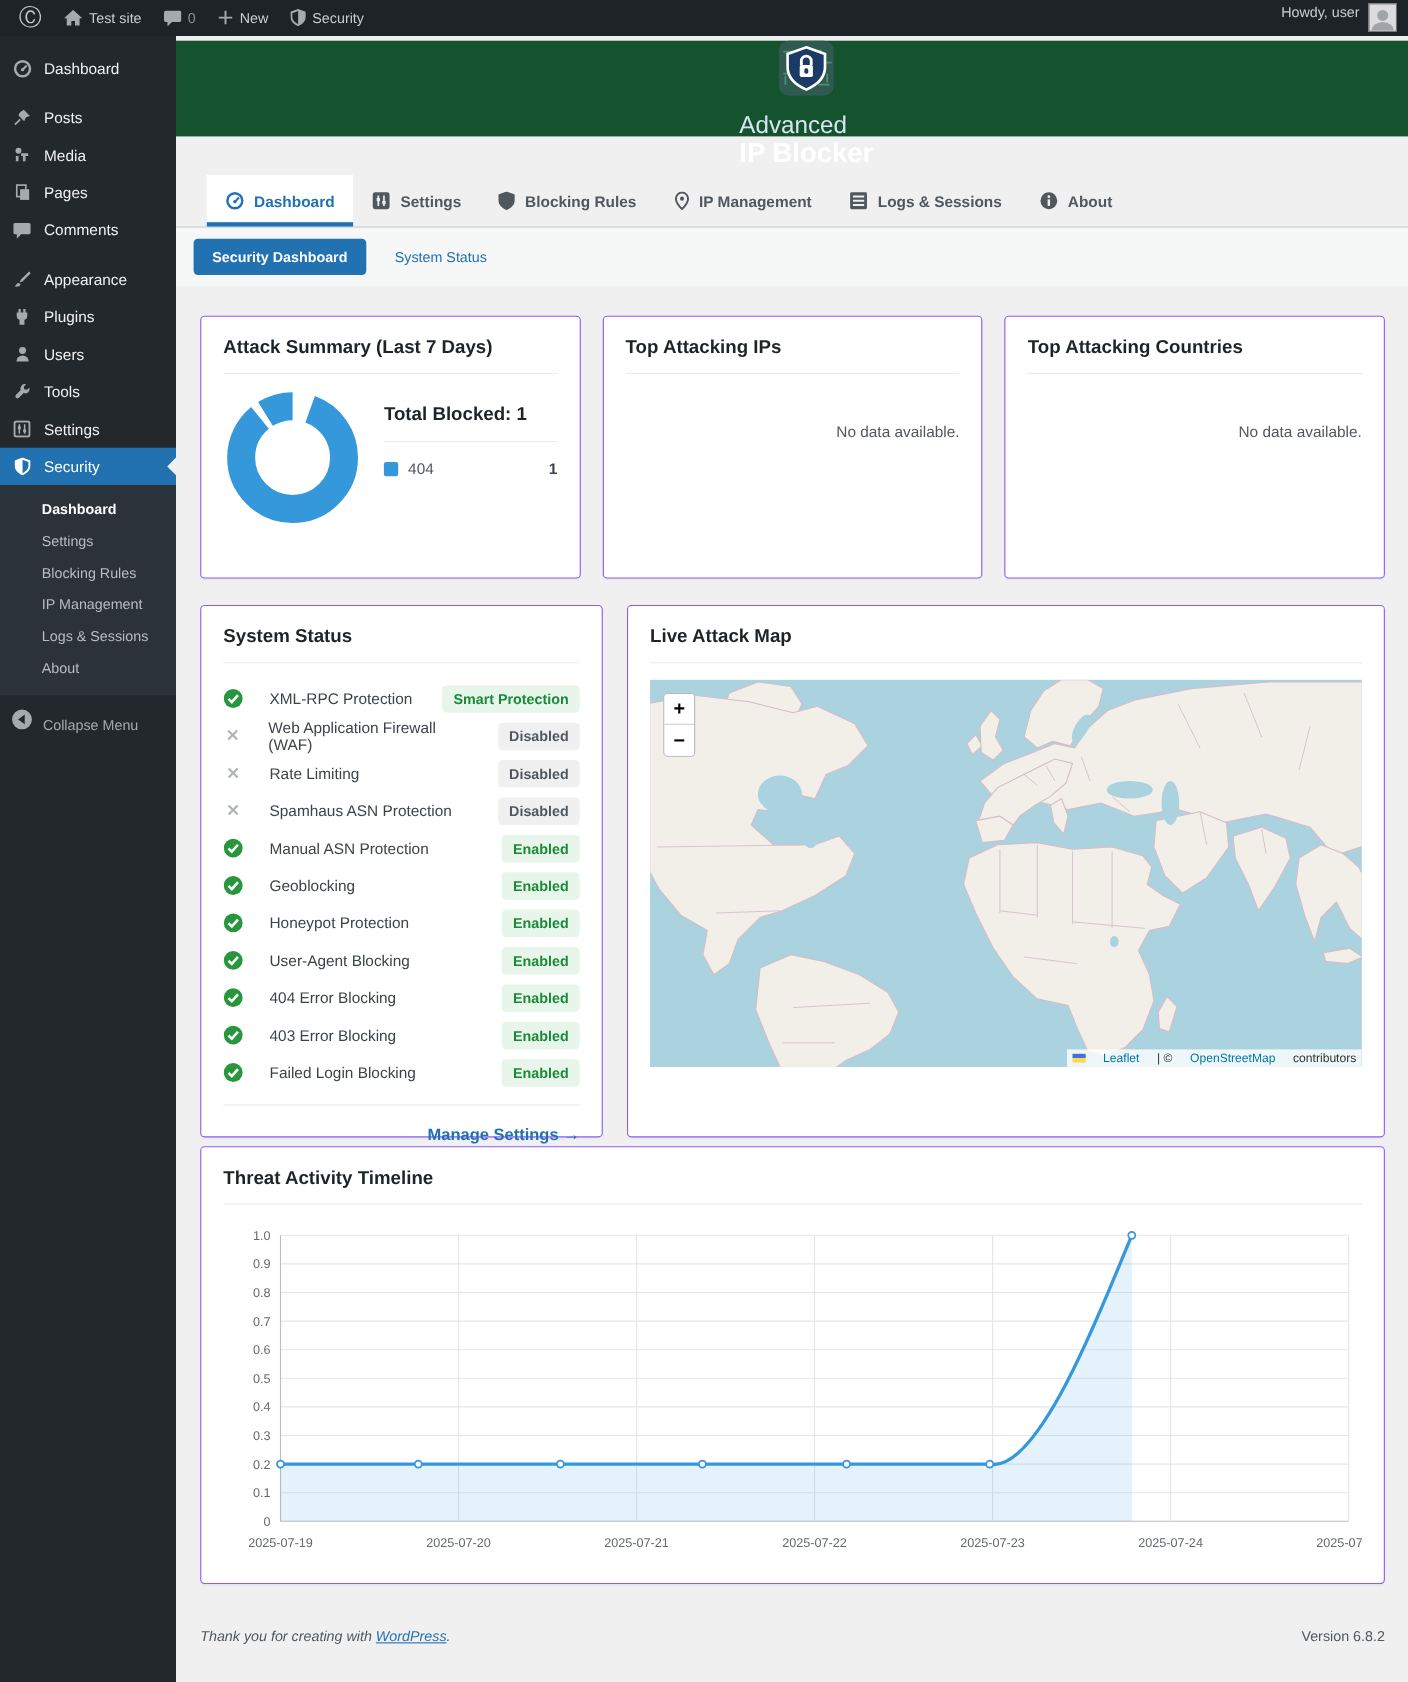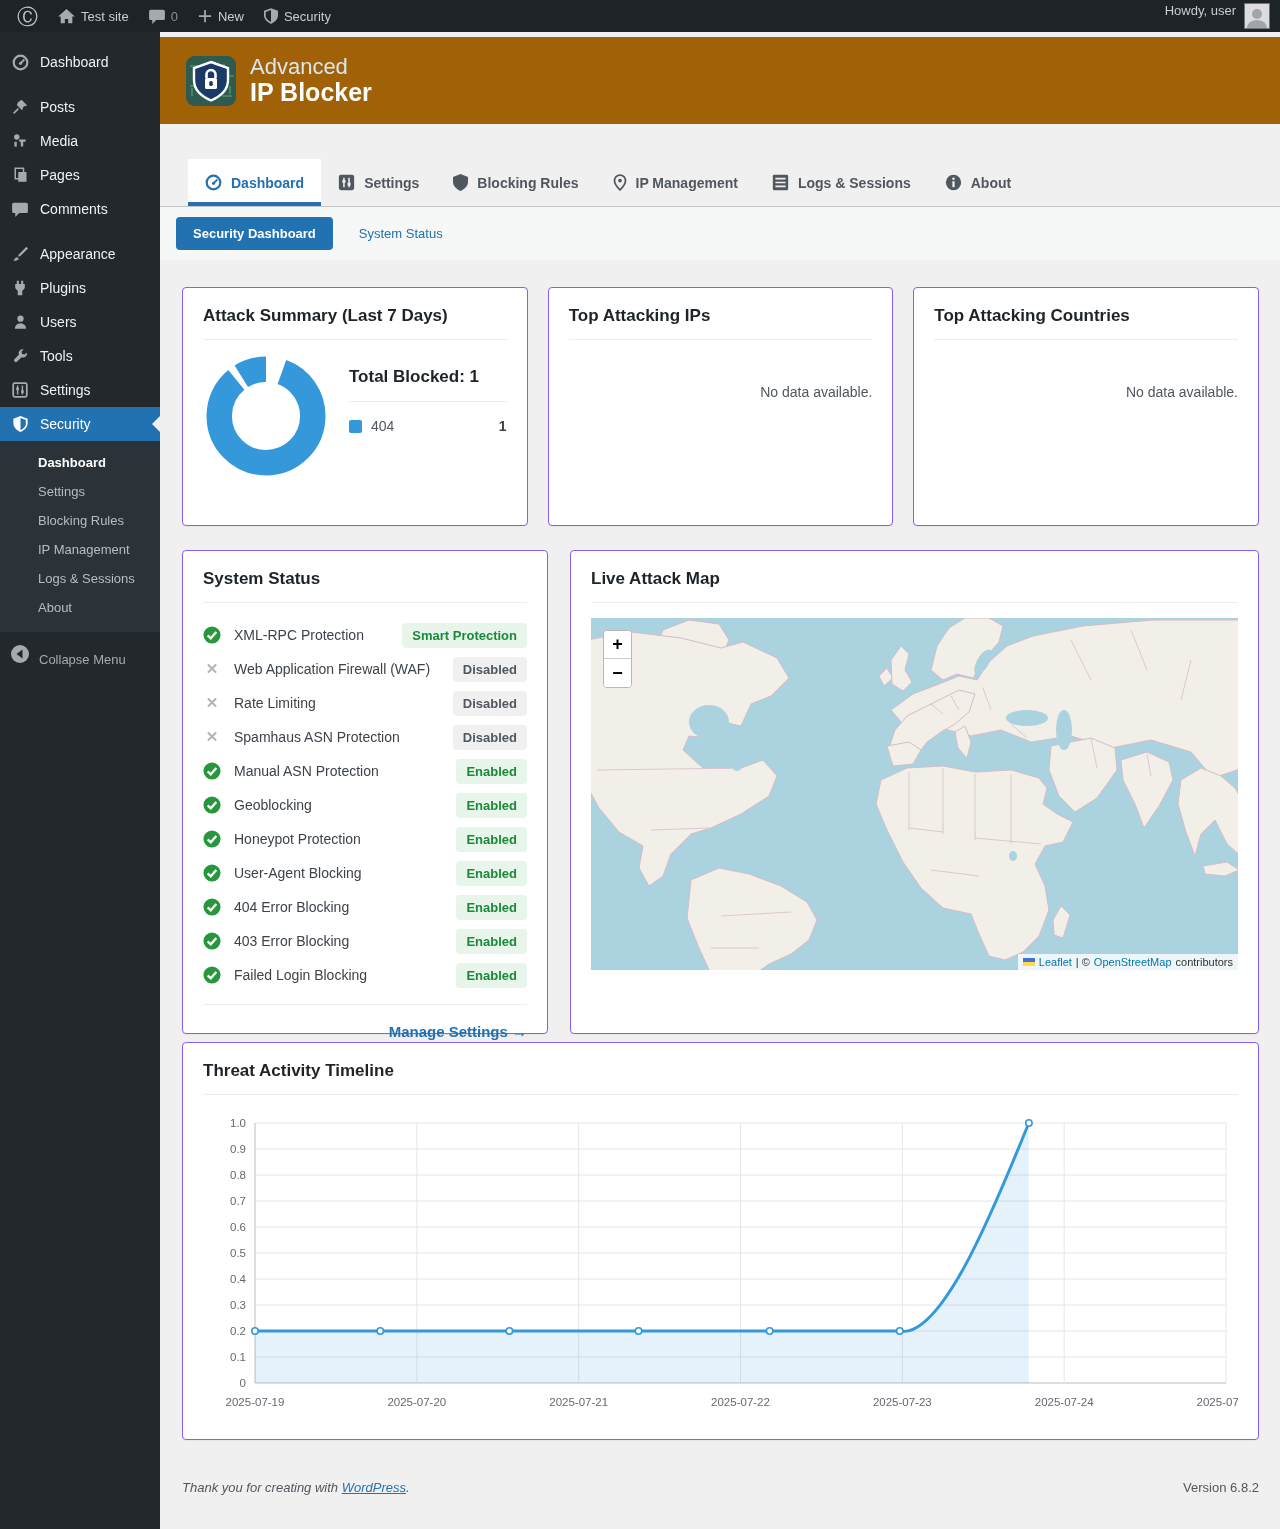--- a/index.html
+++ b/index.html
@@ -25,21 +25,21 @@
   .menu-item.active { background:#2271b1; color:#fff; position:relative; }
   .menu-item.active .mi { color:#fff; }
   .menu-item.active::after { content:""; position:absolute; right:0; top:50%; margin-top:-8px; border:8px solid transparent; border-right-color:#f0f0f1; }
   .submenu { background:#2c3338; padding:7px 0 10px; }
   .submenu-item { display:block; padding:7px 12px 7px 38px; font-size:13px; color:#b8bcc0; cursor:pointer; }
   .submenu-item.current { color:#fff; font-weight:bold; }
   .collapse { display:flex; align-items:flex-end; gap:9px; color:#a7aaad; font-size:13px; padding:12px 10px; cursor:pointer; }
 
   
   .main { margin-left:160px; }
-  .plugin-header { margin-top:5px; height:87px; background:#a16207; display:flex; align-items:center; padding-left:26px; gap:14px; }
+  .plugin-header { margin-top:5px; height:87px; background:#14532d; display:flex; align-items:center; padding-left:26px; gap:14px;flex-direction:column; }
   .logo-tile { width:50px; height:50px; border-radius:9px; background:#27504d; position:relative; overflow:hidden; flex:0 0 auto; }
   .logo-tile svg { display:block; }
   .ph-t1 { font-size:22px; color:#d8e6f3; line-height:1.15; }
   .ph-t2 { font-size:25px; color:#fff; font-weight:bold; line-height:1.1; }
 
   
   .tabs-bar { margin-top:35px; padding-left:28px; border-bottom:1px solid #c3c4c7; display:flex; }
   .tab { display:flex; align-items:center; gap:9px; padding:15px 17px 15px; font-size:14px; font-weight:bold; color:#50575e; cursor:pointer; }
   .tab .ti { display:flex; color:#50575e; }
   .tab.active { background:#fff; color:#2271b1; padding-bottom:11px; border-bottom:4px solid #2271b1; }
@@ -60,35 +60,35 @@
   .as-body { display:flex; align-items:flex-start; }
   .donut-wrap { width:122px; height:122px; margin-left:2px; }
   .as-right { flex:1; padding-left:22px; margin-top:12px; }
   .total-blocked { font-size:17px; font-weight:bold; color:#1d2327; padding-bottom:14px; border-bottom:1px solid #ececec; }
   .legend-row { display:flex; align-items:center; margin-top:16px; font-size:14px; color:#50575e; }
   .legend-swatch { width:13px; height:13px; border-radius:2px; background:#3498db; margin-right:9px; }
   .legend-val { margin-left:auto; font-weight:bold; color:#3c434a; }
 
   .row2 { display:grid; grid-template-columns:366px 689px; gap:22px; margin-top:24px; }
   .row2 .card { height:484px; }
-  .status-row { display:flex; align-items:center; height:34px; gap:13px; font-size:14px; color:#3c434a; }
+  .status-row { display:flex; align-items:center; height:34px; gap:24px; font-size:14px; color:#3c434a; }
   .si { width:18px; display:flex; justify-content:center; align-items:center; }
   .x-ico { color:#b0b5ba; font-size:15px; font-weight:bold; }
   .badge { margin-left:auto; font-size:13px; font-weight:bold; padding:5px 10px; border-radius:4px; white-space:nowrap; }
   .badge.green { background:#e7f5eb; color:#1a8a38; }
   .badge.gray  { background:#f0f0f1; color:#50575e; }
   .manage-wrap { border-top:1px solid #ececec; margin-top:12px; padding-top:18px; text-align:right; }
   .manage-link { color:#2271b1; font-weight:bold; font-size:15px; cursor:pointer; }
 
   .map-box { position:relative; height:352px; background:#abd3df; overflow:hidden; }
   .map-box svg.land { position:absolute; inset:0; }
   .zoomctl { position:absolute; top:12px; left:12px; width:29px; background:#fff; border:1px solid #b7b7b7; border-radius:4px; overflow:hidden; z-index:5; }
   .zbtn { width:100%; height:28px; display:flex; align-items:center; justify-content:center; font-size:18px; font-weight:bold; color:#000; cursor:pointer; background:#fff; }
   .zbtn:first-child { border-bottom:1px solid #ccc; }
-  .attribution { position:absolute; right:0; bottom:0; background:rgba(255,255,255,.8); font-size:11px; color:#333; padding:2px 5px; z-index:5; display:flex; align-items:center; gap:4px;margin-top:44px; }
+  .attribution { position:absolute; right:0; bottom:0; background:rgba(255,255,255,.8); font-size:11px; color:#333; padding:2px 5px; z-index:5; display:flex; align-items:center; gap:16px;margin-top:44px; }
   .attribution a { color:#0078a8; cursor:pointer; }
   .ua-flag { width:12px; height:8px; display:inline-block; }
   .ua-flag .b { display:block; width:12px; height:4px; background:#4272d8; }
   .ua-flag .y { display:block; width:12px; height:4px; background:#ffd948; }
 
   .row3 { margin-top:8px; }
   .row3 .card { height:398px; }
 
   
   .footer { display:flex; align-items:center; justify-content:space-between; padding:40px 21px 14px 22px; font-size:13px; color:#50575e; }

